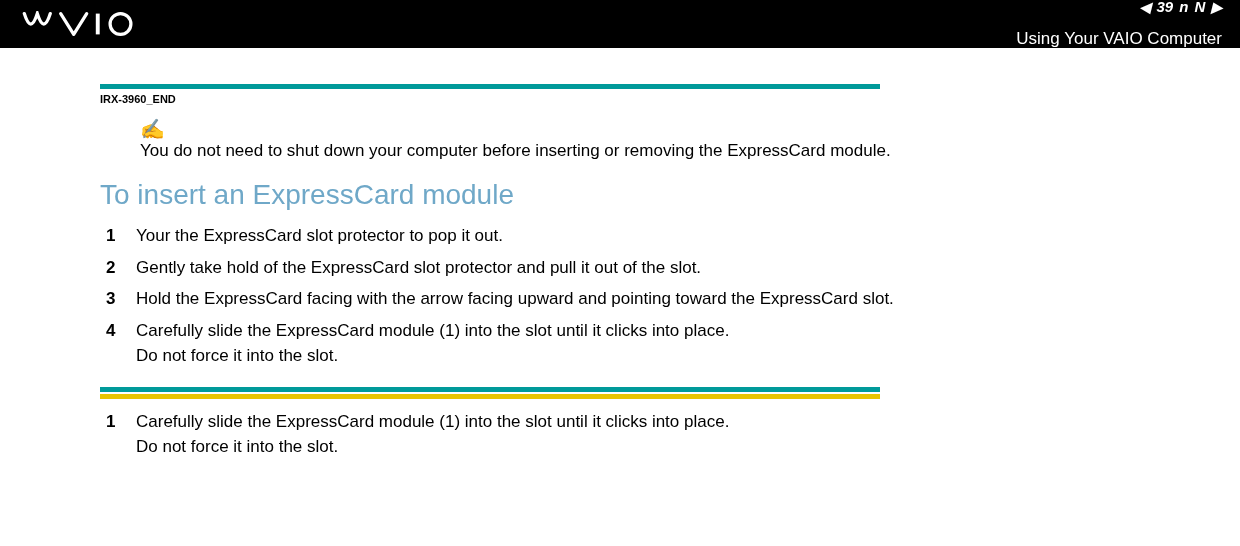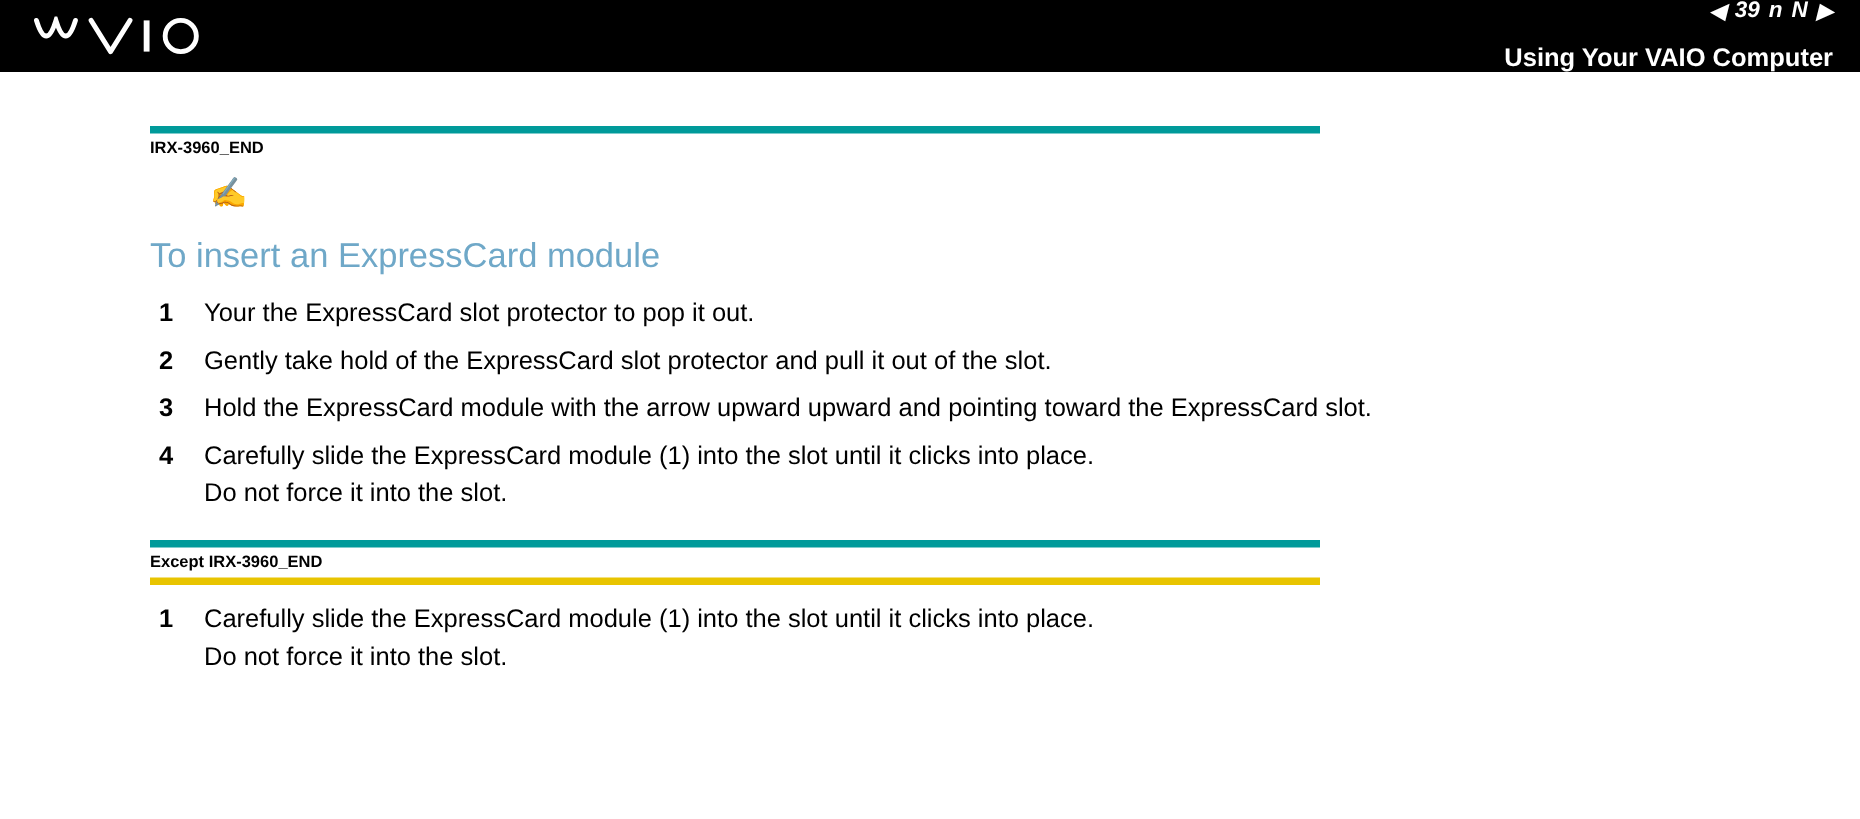--- a/index.html
+++ b/index.html
@@ -33,21 +33,21 @@
     display: flex;
     align-items: center;
     justify-content: flex-end;
     gap: 6px;
     font-style: italic;
     font-weight: bold;
     font-size: 15px;
   }
   .page-nav .arrow { font-size: 14px; }
   .header-title {
-    font-weight: bold;
+    font-weight: normal;
     font-size: 17px;
     margin-top: 14px;
   }
   .content {
     padding: 30px 100px 20px 100px;
   }
   .tag-bar-teal {
     height: 5px;
     background: #009a9a;
     width: 780px;
@@ -71,21 +71,21 @@
     font-family: 'Segoe Script', cursive;
     font-size: 20px;
     line-height: 1;
   }
   .note-text {
     font-size: 17px;
     margin-top: 2px;
   }
   .section-heading {
     color: #6fa8c8;
-    font-size: 23px;
+    font-size: 28px;
     font-weight: normal;
     margin: 10px 0 12px 0;
   }
   .steps {
     margin: 10px 0 18px 0;
   }
   .step {
     display: flex;
     align-items: flex-start;
     margin: 6px 0;
@@ -129,48 +129,48 @@
 
 <div class="content">
 
   <div class="tag-block">
     <div class="tag-bar-teal"></div>
     <div class="tag-label">IRX-3960_END</div>
   </div>
 
   <div class="note-block">
     <div class="note-icon">✍</div>
+    <div class="note-text">You do not need to shut down your computer before inserting or removing the ExpressCard module.</div>
   </div>
 
   <div class="section-heading">To insert an ExpressCard module</div>
 
 
   <div class="steps">
     <div class="step">
       <div class="step-num">1</div>
       <div class="step-text">Your the ExpressCard slot protector to pop it out.</div>
     </div>
     <div class="step">
       <div class="step-num">2</div>
       <div class="step-text">Gently take hold of the ExpressCard slot protector and pull it out of the slot.</div>
     </div>
     <div class="step">
       <div class="step-num">3</div>
-      <div class="step-text">Hold the ExpressCard module with the arrow upward upward and pointing toward the ExpressCard slot.</div>
+      <div class="step-text">Hold the ExpressCard facing with the arrow facing upward and pointing toward the ExpressCard slot.</div>
     </div>
     <div class="step">
       <div class="step-num">4</div>
       <div class="step-text" style="white-space:pre-line">Carefully slide the ExpressCard module (1) into the slot until it clicks into place.
 Do not force it into the slot.</div>
     </div>
   </div>
 
   <div class="tag-block">
     <div class="tag-bar-teal"></div>
-    <div class="tag-label">Except IRX-3960_END</div>
     <div class="tag-bar-yellow"></div>
   </div>
 
   <div class="steps">
     <div class="step">
       <div class="step-num">1</div>
       <div class="step-text" style="white-space:pre-line">Carefully slide the ExpressCard module (1) into the slot until it clicks into place.
 Do not force it into the slot.</div>
     </div>
   </div>

